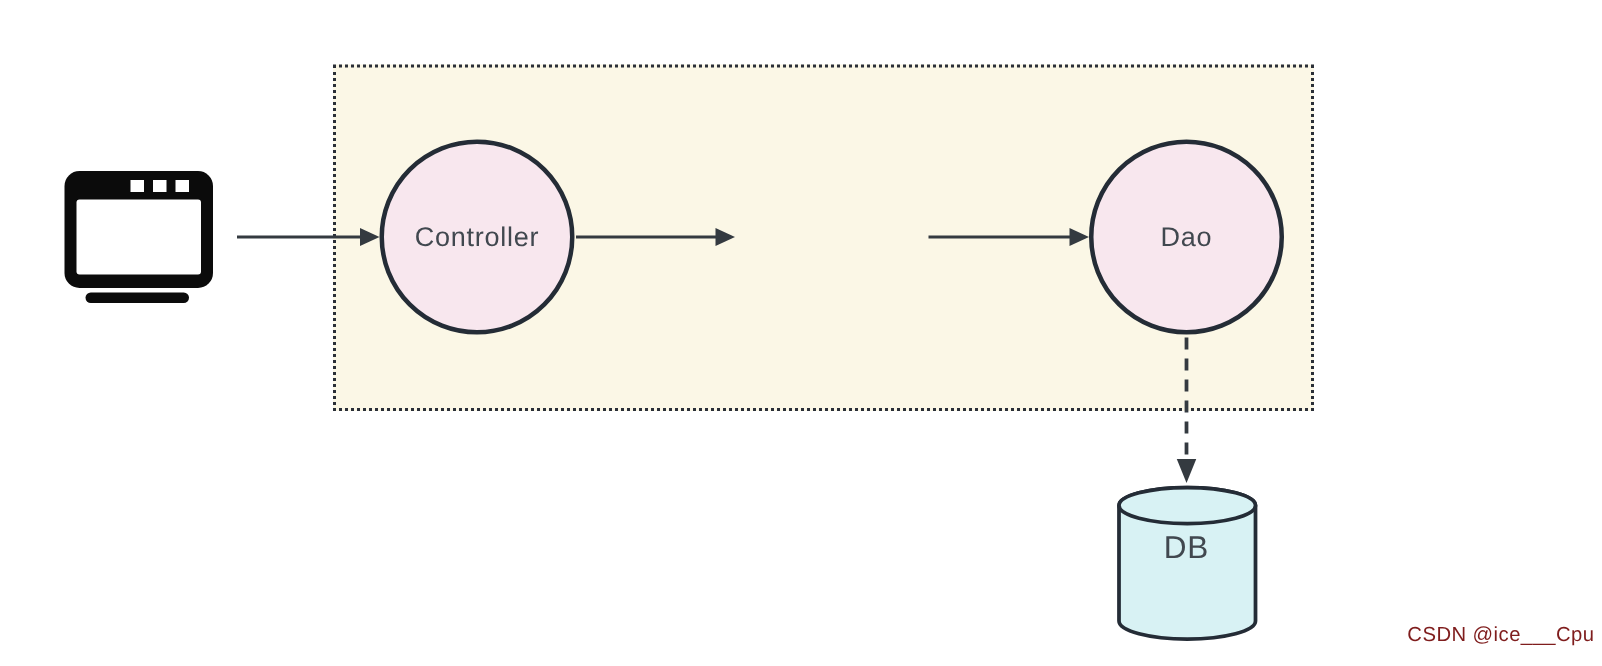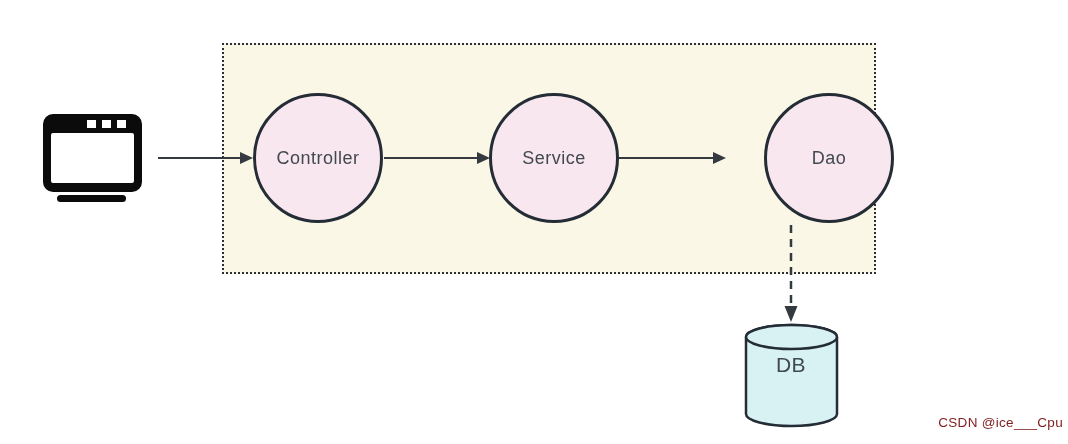--- a/index.html
+++ b/index.html
@@ -33,21 +33,21 @@
     border: 3px solid #242C36;
     display: flex;
     align-items: center;
     justify-content: center;
     font-size: 18px;
     letter-spacing: 0.5px;
     color: #41484F;
   }
   .node-controller { left: 253px; }
   .node-service    { left: 489px; }
-  .node-dao        { left: 764px; }
+  .node-dao        { left: 726px; }
 
   
   .client-icon { position: absolute; left: 43px; top: 113px; width: 100px; height: 90px; }
   .bw-window {
     position: absolute; left: 0; top: 1px;
     width: 99px; height: 78px;
     background: #0B0B0B;
     border-radius: 10px;
   }
   .bw-content {
@@ -104,23 +104,20 @@
     <div class="bw-dot bw-dot-1"></div>
     <div class="bw-dot bw-dot-2"></div>
     <div class="bw-dot bw-dot-3"></div>
     <div class="bw-content"></div>
     <div class="bw-base"></div>
   </div>
 
   <div class="node-circle node-controller">
     <span>Controller</span>
   </div>
-  <div class="node-circle node-service">
-    <span>Service</span>
-  </div>
   <div class="node-circle node-dao">
     <span>Dao</span>
   </div>
 
   <svg class="overlay" viewBox="0 0 1068 444">
 
     <g>
       <line x1="158" y1="158" x2="241" y2="158" stroke="#343A40" stroke-width="2"></line>
       <polygon points="240,152 253,158 240,164" fill="#343A40"></polygon>
     </g>

